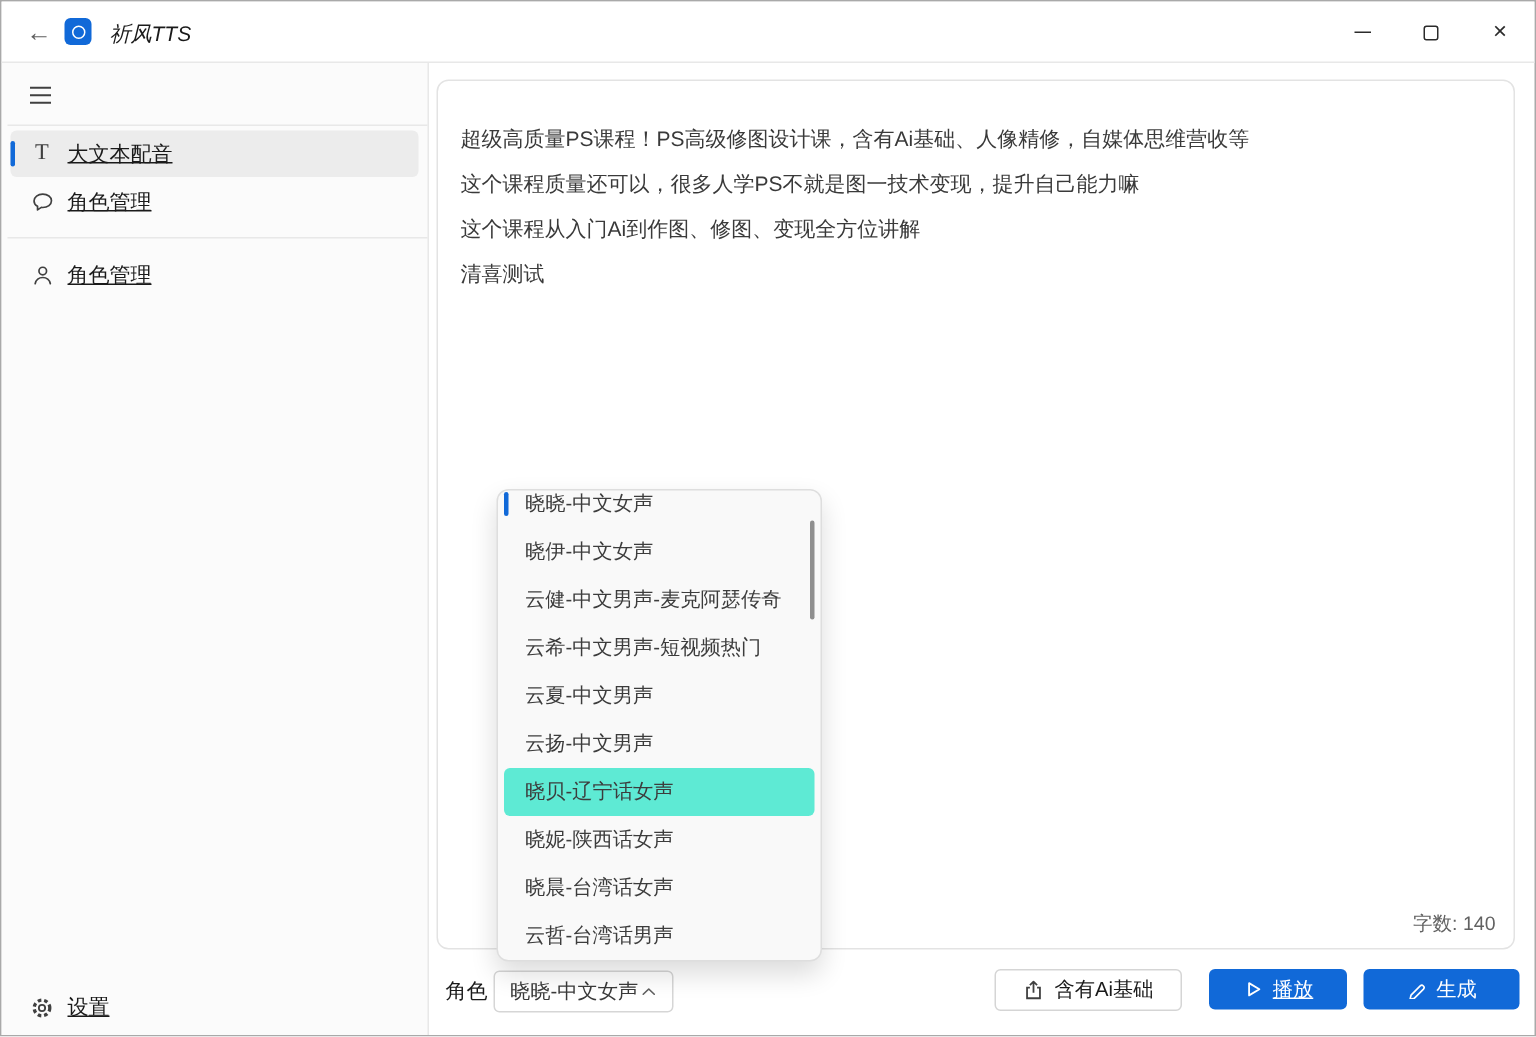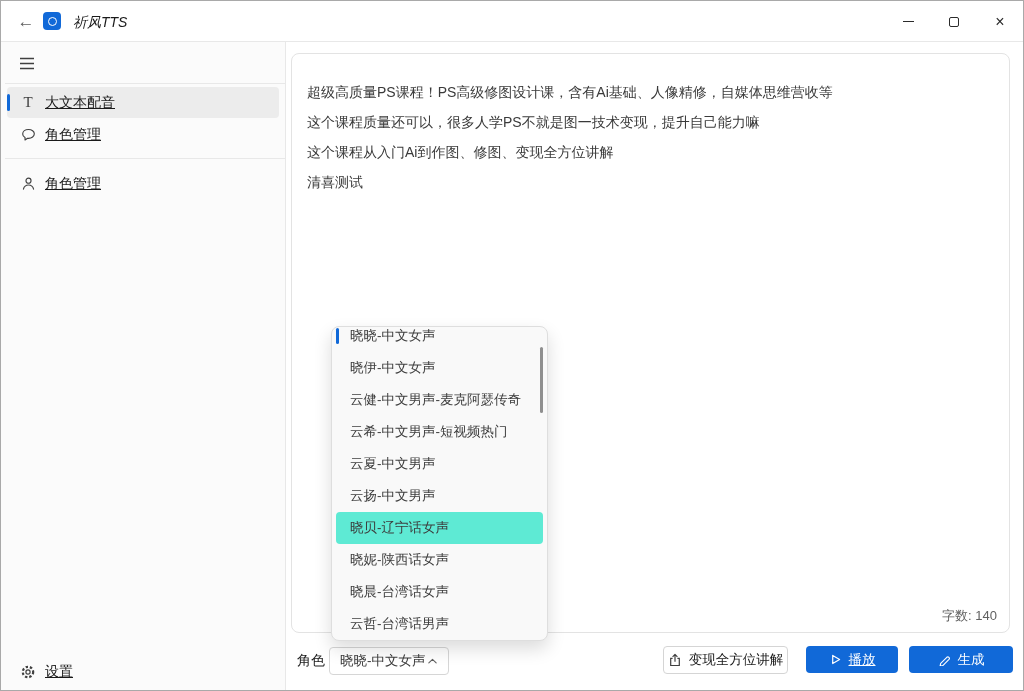--- a/index.html
+++ b/index.html
@@ -186,21 +186,21 @@
     <svg width="11" height="8" viewBox="0 0 12 8">
       <path d="M2 6 6 2.2 10 6" fill="none" stroke="#5f5f5f" stroke-width="1.2" stroke-linecap="round" stroke-linejoin="round"></path>
     </svg>
   </div>
 
   <div class="btn btn-export">
     <svg width="14" height="14" viewBox="0 0 14 14">
       <path d="M4.6 5.4H2.7v7.1h8.6V5.4H9.4" fill="none" stroke="#404040" stroke-width="1.2"></path>
       <path d="M7 8.8V1.4M4.6 3.8 7 1.4l2.4 2.4" fill="none" stroke="#404040" stroke-width="1.2" stroke-linejoin="round"></path>
     </svg>
-    <span>变现全方位讲解</span>
+    <span>含有Ai基础</span>
   </div>
 
   <div class="btn btn-play">
     <svg width="13" height="13" viewBox="0 0 14 14">
       <path d="M4 2.6v8.8L11.4 7z" fill="none" stroke="#fff" stroke-width="1.3" stroke-linejoin="round"></path>
     </svg>
     <span>播放</span>
   </div>
 
   <div class="btn btn-generate">

